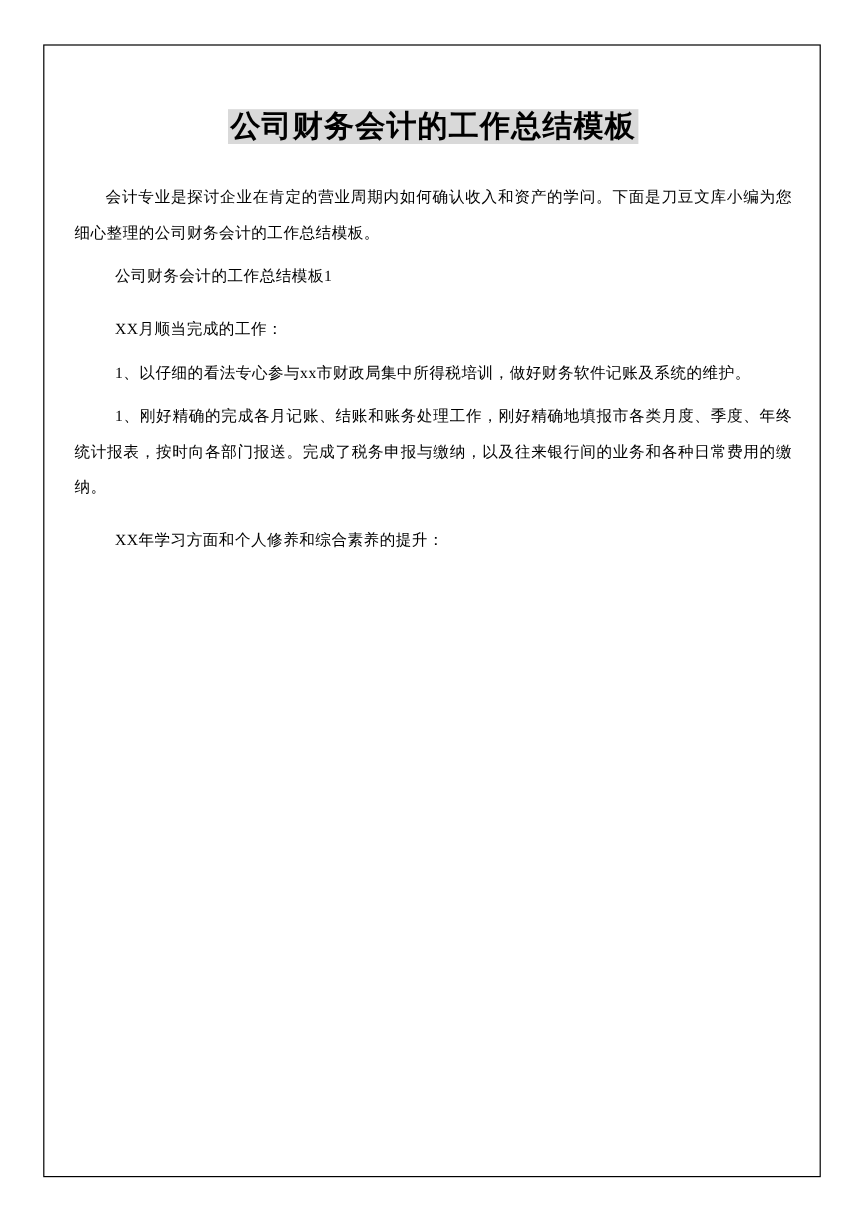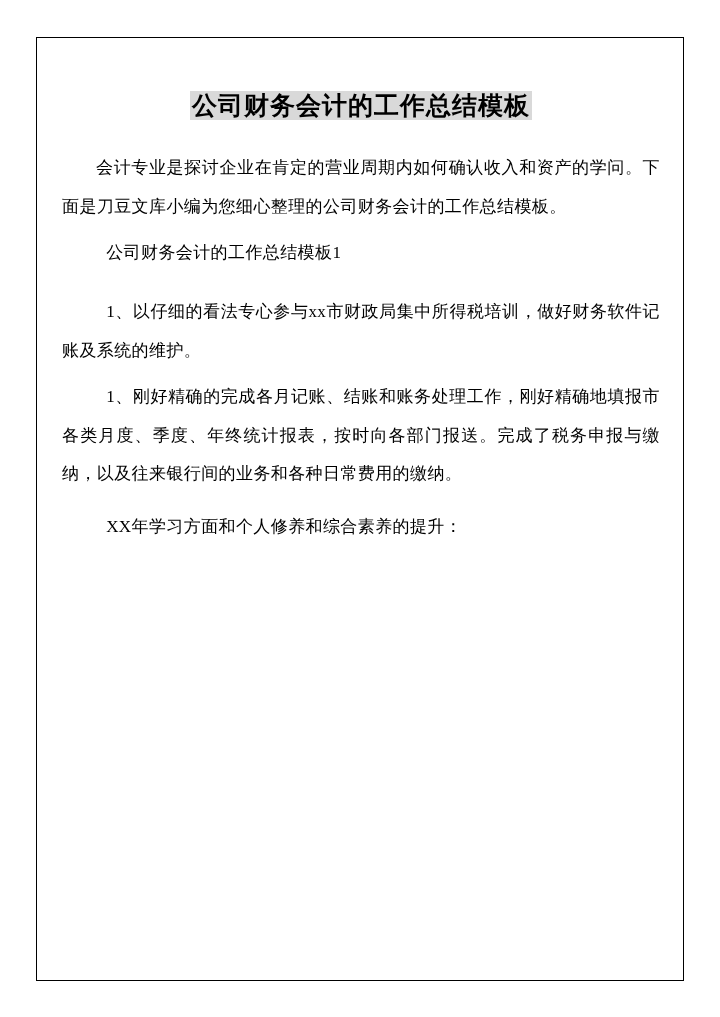--- a/index.html
+++ b/index.html
@@ -45,21 +45,21 @@
     color: #000000;
     margin: 18px 0 0 0;
     padding: 0;
     line-height: 1.4;
   }
   .doc-title span.hl {
     background: #d9d9d9;
     padding: 1px 2px;
   }
   p.para {
-    font-size: 17px;
+    font-size: 13px;
     color: #000000;
     line-height: 2.28;
     margin: 0;
     padding: 0;
     text-align: justify;
     letter-spacing: 0.4px;
   }
   p.indent2 {
     text-indent: 2em;
   }
@@ -85,20 +85,21 @@
 
     <div class="spacer-sm"></div>
 
     <p class="para indent3">公司财务会计的工作总结模板1</p>
 
     <div class="spacer-sm"></div>
 
 
     <div class="spacer-sm"></div>
 
+    <p class="para indent3">XX月顺当完成的工作：</p>
 
     <div class="spacer-sm"></div>
 
     <p class="para indent3">1、以仔细的看法专心参与xx市财政局集中所得税培训，做好财务软件记账及系统的维护。</p>
 
     <div class="spacer-sm"></div>
 
     <p class="para indent3">1、刚好精确的完成各月记账、结账和账务处理工作，刚好精确地填报市各类月度、季度、年终统计报表，按时向各部门报送。完成了税务申报与缴纳，以及往来银行间的业务和各种日常费用的缴纳。</p>
 
     <div class="spacer-sm"></div>

